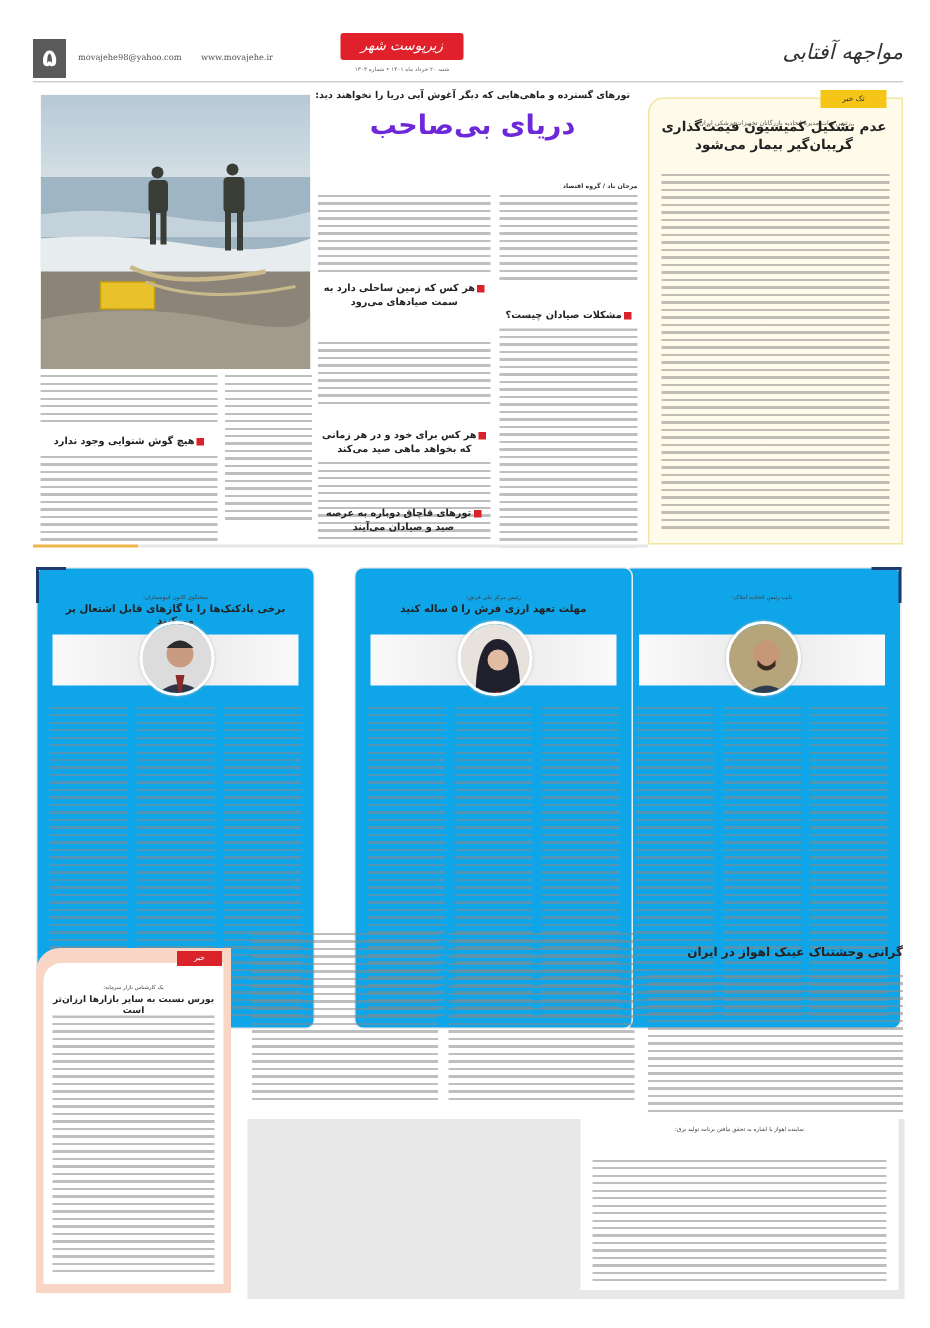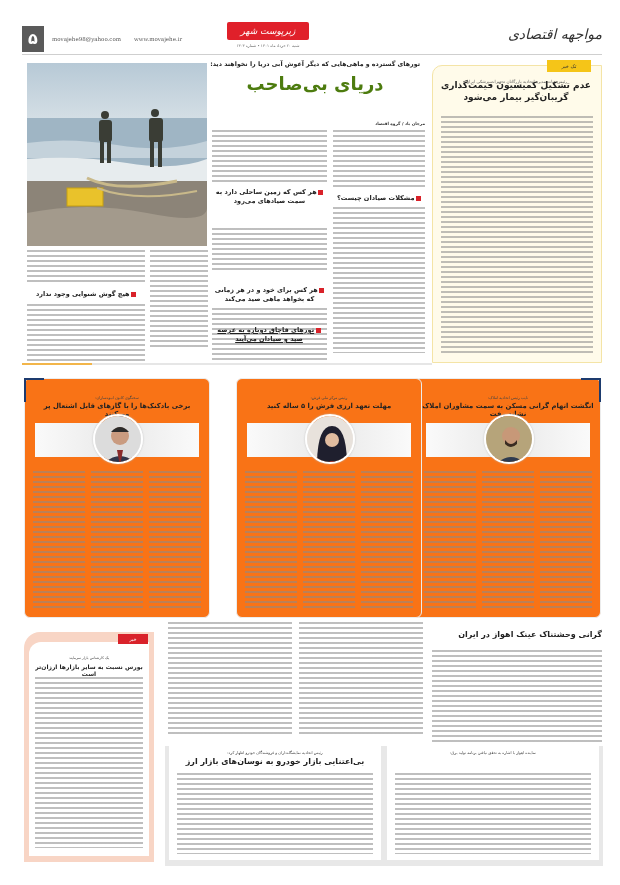--- a/index.html
+++ b/index.html
@@ -19,30 +19,30 @@
 
   
   .tak { position: absolute; left: 432px; top: 65px; width: 170px; height: 298px; background: #fffbea; border: 1px solid #f4e4a6; border-radius: 10px 0 0 0; }
   .tak-badge { position: absolute; right: 10px; top: -6px; width: 44px; height: 12px; background: #f5c518; color: #333; font-size: 5px; text-align: center; line-height: 12px; }
   .tak-kicker { position: absolute; right: 10px; top: 13px; width: 150px; font-size: 4.2px; color: #555; text-align: center; }
   .tak-title { position: absolute; right: 10px; top: 13px; width: 150px; font-size: 9px; line-height: 12px; font-weight: bold; text-align: center; color: #222; }
   .tak-body { position: absolute; right: 8px; left: 8px; top: 50px; bottom: 8px; }
 
   
   .kicker-main { position: absolute; left: 210px; top: 60px; width: 210px; font-size: 6.3px; font-weight: bold; text-align: right; color: #222; }
-  .headline { position: absolute; left: 210px; top: 73px; width: 210px; font-size: 18px; font-weight: bold; text-align: center; color: #4d7c0f; }
+  .headline { position: absolute; left: 210px; top: 73px; width: 210px; font-size: 18px; font-weight: bold; text-align: center; color: #6d28d9; }
   .photo { position: absolute; left: 27px; top: 63px; width: 180px; height: 183px; overflow: hidden; }
   .author { position: absolute; left: 325px; top: 121px; width: 100px; font-size: 4.2px; font-weight: bold; text-align: right; color: #333; }
   .col { position: absolute; }
   .sub { font-size: 6.5px; font-weight: bold; color: #222; text-align: center; line-height: 9px; }
   .sq { display: inline-block; width: 5px; height: 5px; background: #d9222a; margin-left: 1.5px; vertical-align: middle; }
 
   
   .cards-top { position: absolute; left: 22px; top: 363px; width: 410px; height: 2px; }
-  .card { position: absolute; top: 378px; width: 186px; height: 240px; border: 1px solid #ececec; border-radius: 6px; background: #f97316; }
+  .card { position: absolute; top: 378px; width: 186px; height: 308px; border: 1px solid #ececec; border-radius: 6px; background: #0ea5e9; }
   .card .bracket { position: absolute; top: -1px; width: 20px; height: 24px; border-top: 2.5px solid #1d3b6e; }
   .card-kicker { position: absolute; left: 8px; right: 8px; top: 16px; font-size: 3.8px; color: #444; text-align: center; }
   .card-title { position: absolute; left: 6px; right: 6px; top: 23px; font-size: 6.8px; font-weight: bold; text-align: center; color: #222; }
   .portrait-bg { position: absolute; left: 10px; right: 10px; top: 44px; height: 34px; background: linear-gradient(to right, #fafafa, #e9e9e9 50%, #fafafa); }
   .portrait { position: absolute; left: 68px; top: 35px; width: 50px; height: 50px; border-radius: 50%; border: 2px solid #fff; box-shadow: 0 0 2px #bbb; overflow: hidden; }
   .card-body { position: absolute; left: 8px; right: 8px; top: 92px; bottom: 6px; display: flex; gap: 6px; }
   .card-body .c { flex: 1; }
 
   
   .sun { position: absolute; left: 432px; top: 622px; width: 170px; height: 120px; }
@@ -66,21 +66,21 @@
 </style>
 </head>
 <body>
 
 <div class="masthead">
   <div class="page-num">۵</div>
   <div class="mh-email">movajehe98@yahoo.com</div>
   <div class="mh-web">www.movajehe.ir</div>
   <div class="mh-logo">زیرپوست شهر</div>
   <div class="mh-date rtl">شنبه ۲۰ خرداد ماه ۱۴۰۱ • شماره ۱۳۰۳</div>
-  <div class="mh-brand rtl">مواجهه اقتصادی</div>
+  <div class="mh-brand rtl">مواجهه آفتابی</div>
 </div>
 
 <div class="kicker-main rtl">تورهای گسترده و ماهی‌هایی که دیگر آغوش آبی دریا را نخواهند دید:</div>
 <div class="headline rtl">دریای بی‌صاحب</div>
 <div class="author rtl">مرجان باد / گروه اقتصاد</div>
 
 <div class="photo">
   <svg width="180" height="183" viewBox="0 0 180 183">
     <defs>
       <linearGradient id="sky" x1="0" y1="0" x2="0" y2="1">
@@ -105,21 +105,21 @@
       <circle cx="128" cy="50" r="4"></circle>
       <rect x="122" y="55" width="14" height="24" rx="3"></rect>
       <rect x="123" y="78" width="4" height="26"></rect>
       <rect x="131" y="78" width="4" height="26"></rect>
     </g>
   </svg>
 </div>
 
 <div class="col" style="left:333px; top:130px; width:92px; height:222px;">
   <div style="height:60px" class="filler"></div>
-  <div class="sub rtl" style="margin-top:4px">
+  <div class="sub rtl" style="margin-top:16px">
     <span class="sq"></span><span>مشکلات صیادان چیست؟</span>
   </div>
   <div style="height:146px; margin-top:4px" class="filler"></div>
 </div>
 
 <div class="col" style="left:212px; top:130px; width:115px; height:92px;">
   <div style="height:52px" class="filler"></div>
   <div class="sub rtl" style="margin-top:6px">
     <span class="sq"></span><span>هر کس که زمین ساحلی دارد به سمت صیادهای می‌رود</span>
   </div>
@@ -130,21 +130,21 @@
     <span class="sq"></span><span>هر کس برای خود و در هر زمانی که بخواهد ماهی صید می‌کند</span>
   </div>
   <div style="height:52px; margin-top:4px" class="filler"></div>
 </div>
 
 <div class="col" style="left:150px; top:250px; width:58px; height:103px;">
   <div style="height:100px" class="filler"></div>
 </div>
 
 <div class="col" style="left:150px; top:270px; width:180px; height:85px;">
-  <div style="position:absolute; left:60px; top:56px; width:118px;text-decoration:underline;" class="sub rtl">
+  <div style="position:absolute; left:60px; top:68px; width:118px;" class="sub rtl">
     <span class="sq"></span><span>تورهای قاچاق دوباره به عرصه صید و صیادان می‌آیند</span>
   </div>
 </div>
 
 <div class="col" style="left:27px; top:250px; width:118px; height:112px;">
   <div style="height:34px" class="filler"></div>
   <div class="sub rtl" style="margin-top:6px">
     <span class="sq"></span><span>هیچ گوش شنوایی وجود ندارد</span>
   </div>
   <div style="height:58px; margin-top:5px" class="filler"></div>
@@ -157,21 +157,20 @@
   <div class="tak-body">
     <div class="filler"></div>
   </div>
 </div>
 
 <div class="cards-top" style="background:linear-gradient(to right,#f2b54a 0 70px,#e6e6e6 70px);"></div>
 
 <div class="card" style="left:415px;">
   <div class="bracket" style="right:-1px; border-right:2.5px solid #1d3b6e;"></div>
   <div class="card-kicker rtl">نایب رئیس اتحادیه املاک:</div>
-  <div class="card-title rtl">انگشت اتهام گرانی مسکن به سمت مشاوران املاک نشانه رفت</div>
   <div class="portrait-bg"></div>
   <div class="portrait">
     <svg width="50" height="50" viewBox="0 0 50 50">
         <rect width="50" height="50" fill="#b6a47a"></rect>
         <circle cx="25" cy="20" r="9" fill="#c79878"></circle>
         <path d="M19 24 Q25 32 31 24 L31 28 Q25 34 19 28Z" fill="#3a2c22"></path>
         <path d="M8 50 Q25 32 42 50Z" fill="#2f3b4f"></path>
       </svg>
   </div>
   <div class="card-body">
@@ -243,20 +242,13 @@
   <div class="khabar-badge rtl">خبر</div>
 </div>
 
 <div class="bottom-box">
   <div class="bb-panel" style="right:4px; width:212px;">
     <div class="bb-kicker rtl">نماینده اهواز با اشاره به تحقق نیافتن برنامه تولید برق:</div>
     <div class="bb-body">
         <div class="filler"></div>
       </div>
   </div>
-  <div class="bb-panel" style="left:4px; width:212px;">
-    <div class="bb-kicker rtl">رئیس اتحادیه نمایشگاه‌داران و فروشندگان خودرو اظهار کرد:</div>
-    <div class="bb-title rtl">بی‌اعتنایی بازار خودرو به نوسان‌های بازار ارز</div>
-    <div class="bb-body">
-        <div class="filler"></div>
-      </div>
-  </div>
 </div>
 
 </body></html>

